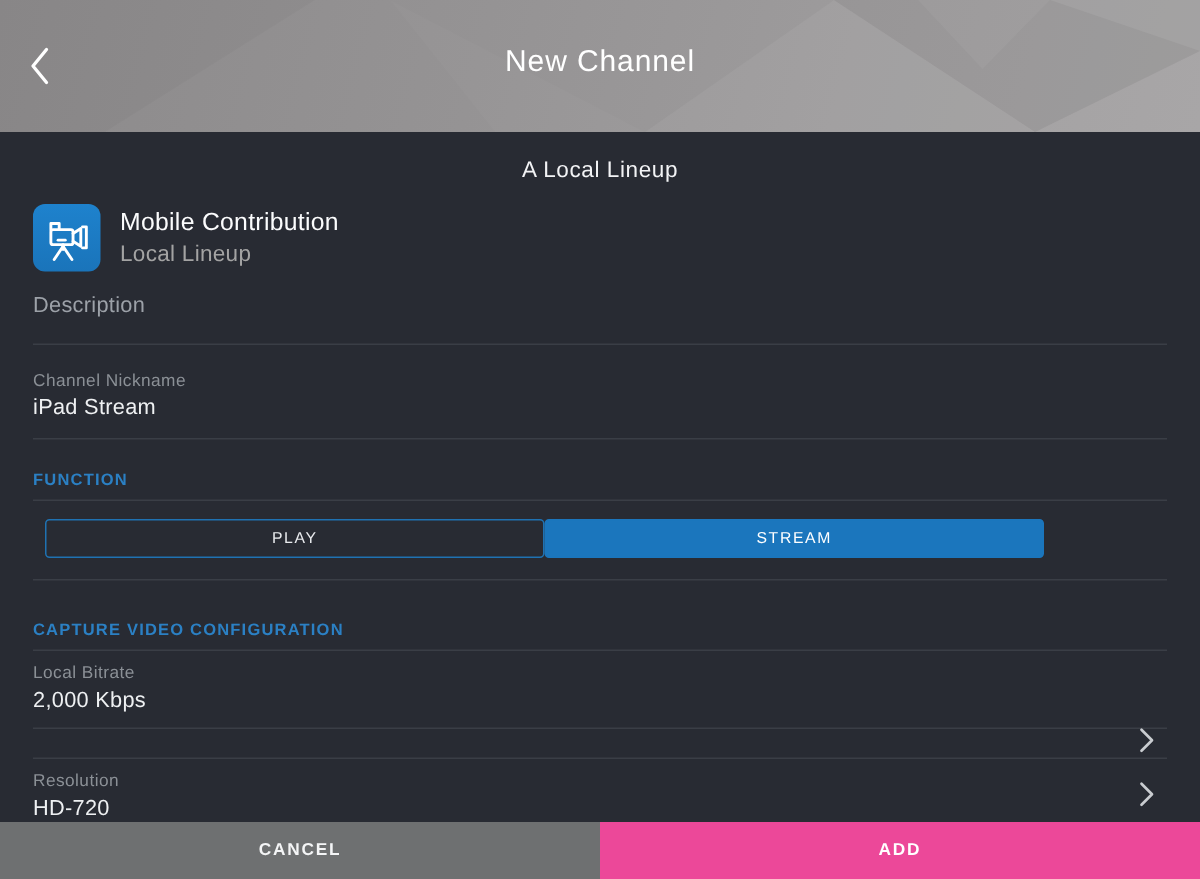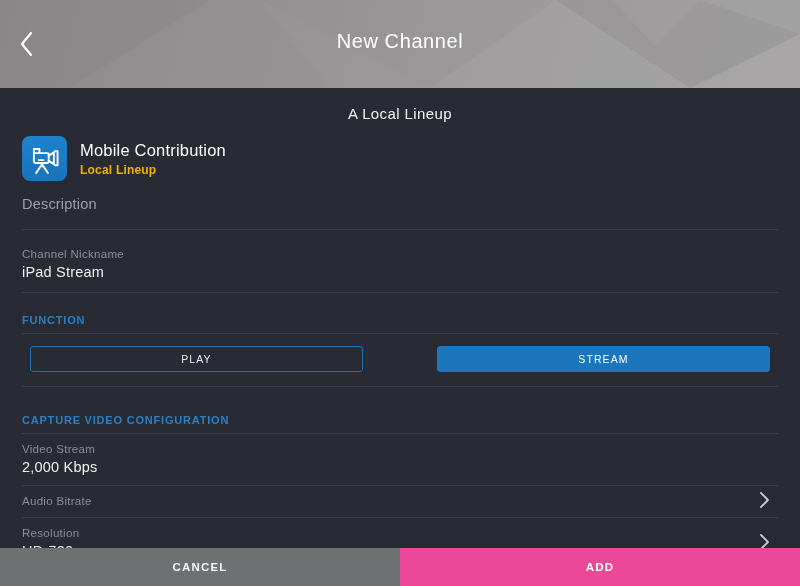--- a/index.html
+++ b/index.html
@@ -56,21 +56,21 @@
   }
   .channel-icon {
     width: 45px; height: 45px;
     border-radius: 8px;
     background: linear-gradient(180deg, #1e82cd 0%, #1a74ba 100%);
     display: flex; align-items: center; justify-content: center;
     flex: 0 0 45px;
   }
   .channel-meta { margin-left: 13px; }
   .channel-name { color: #fbfcfd; font-size: 16.5px; font-weight: 400; letter-spacing: 0.2px; }
-  .channel-type { color: #eab308; font-size: 12px; margin-top: 3px; letter-spacing: 0.2px; font-weight: bold; }
+  .channel-type { color: #a3a3a3; font-size: 15px; margin-top: 3px; letter-spacing: 0.2px; }
 
   .divider-line { border: none; border-top: 1px solid #3a3e46; }
 
   .field { border-bottom: 1px solid #3a3e46; }
   .field.nickname { margin-top: 18px; padding-bottom: 12px; }
   .field-label { color: #8b9096; font-size: 11.5px; letter-spacing: 0.3px; }
   .field-value { color: #eef0f2; font-size: 14.5px; margin-top: 4px; letter-spacing: 0.2px; }
   .field.description { padding: 15px 0 17px; }
   .field-placeholder { color: #9ca1a8; font-size: 14.5px; letter-spacing: 0.2px; }
 
@@ -80,21 +80,20 @@
     color: #2b80c4;
     font-size: 11px;
     font-weight: 700;
     letter-spacing: 0.8px;
   }
   .section-head.function { margin-top: 21px; }
   .section-head.capture { margin-top: 27px; }
 
   .segmented-row {
     display: flex;
-    justify-content: space-between;
     margin: 12px 8px 0;
   }
   .seg-btn {
     flex: 0 0 333px;
     height: 26px;
     border-radius: 3px;
     font-family: "Liberation Sans", sans-serif;
     font-size: 10.5px;
     letter-spacing: 1.1px;
     color: #e9ebee;
@@ -199,26 +198,25 @@
     <div class="section-head function">FUNCTION</div>
     <div class="segmented-row">
       <div class="seg-btn outline">PLAY</div>
       <div class="seg-btn solid">STREAM</div>
     </div>
     <hr class="divider-line function-bottom">
 
     <div class="section-head capture">CAPTURE VIDEO CONFIGURATION</div>
 
     <div class="setting-row">
-      <div class="field-label">Video Stream</div>
+      <div class="field-label">Local Bitrate</div>
       <div class="field-value">2,000 Kbps</div>
     </div>
 
     <div class="setting-row">
-      <div class="field-label">Audio Bitrate</div>
       <span class="row-chevron">
         <svg width="11" height="18" viewBox="0 0 11 18" fill="none">
           <polyline points="2,2 9,9 2,16" stroke="#c9ccd0" stroke-width="1.8" stroke-linecap="round" stroke-linejoin="round"></polyline>
         </svg>
       </span>
     </div>
 
     <div class="setting-row">
       <div class="field-label">Resolution</div>
       <div class="field-value">HD-720</div>

